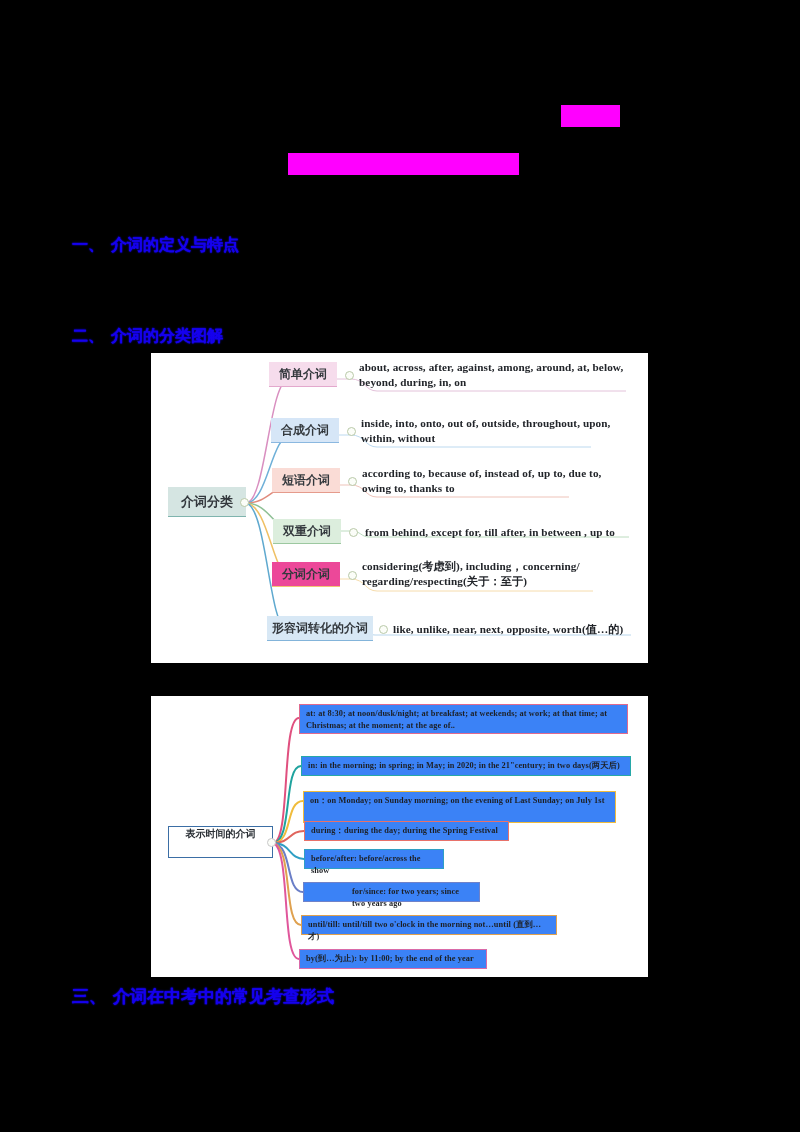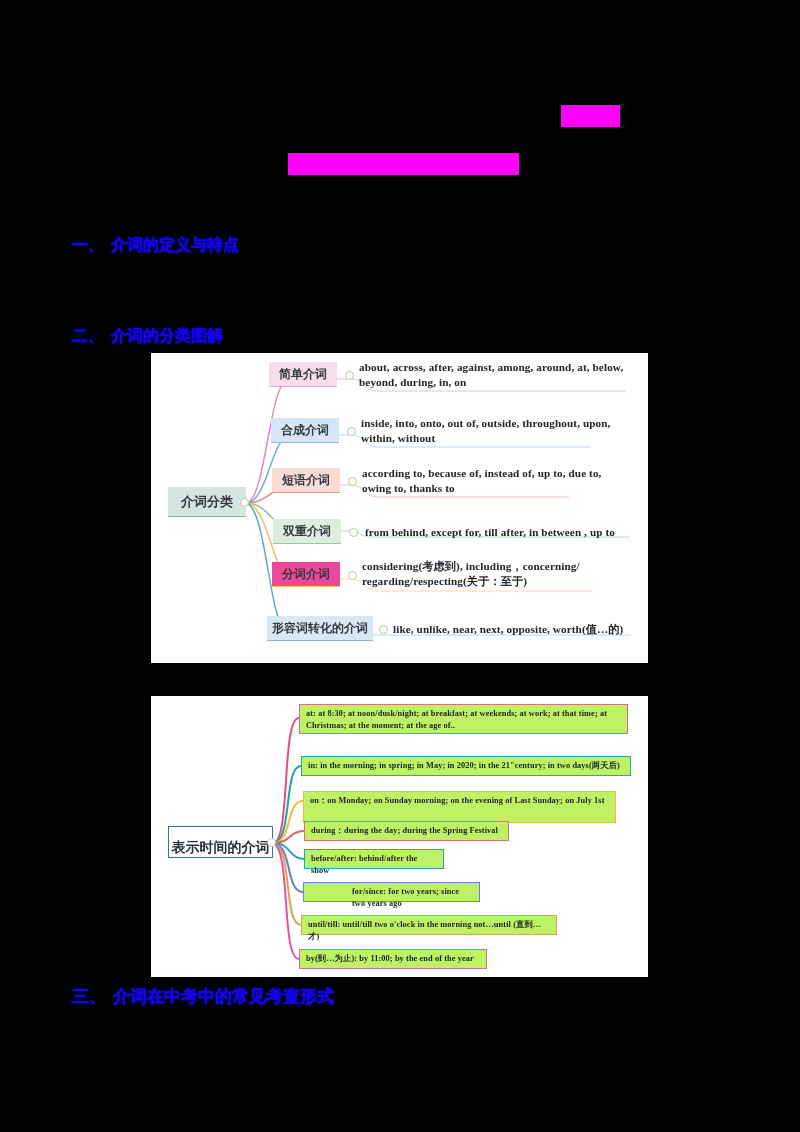--- a/index.html
+++ b/index.html
@@ -95,31 +95,31 @@
     border:1px solid #b9c9a8;
     background:#fbfdf8;
   }
 
   
   .root2{
     position:absolute;
     box-sizing:border-box;
     font-family:"Liberation Sans", sans-serif;
     font-weight:bold;
-    font-size:14px;
+    font-size:10px;
     color:#2a2f35;
     background:#ffffff;
     border:1.4px solid #3b6ea5;
-    display:flex;align-items:flex-end;justify-content:center;
+    display:flex;align-items:flex-start;justify-content:center;
     white-space:nowrap;
   }
   .tbox{
     position:absolute;
     box-sizing:border-box;
-    background:#bef264;
+    background:#3b82f6;
     border:1.2px solid #cccccc;
     font-family:"Liberation Serif", serif;
     font-weight:bold;
     font-size:8.3px;
     line-height:11.5px;
     color:#1d2025;
     padding:3px 6px;
     letter-spacing:.1px;
   }
 </style>
@@ -230,21 +230,21 @@
       <div class="dot" style="left:116px;top:142px;border-color:#c8c8c8;"></div>
 
       <div class="tbox" style="left:148px;top:8px;width:329px;height:30px;border-color:#e06a8e;">at: at 8:30; at noon/dusk/night; at breakfast; at weekends; at work; at that time; at Christmas; at the moment; at the age of..</div>
 
       <div class="tbox" style="left:150px;top:60px;width:330px;height:20px;border-color:#27a8a8;">in: in the morning; in spring; in May; in 2020; in the 21"century; in two days(两天后)</div>
 
       <div class="tbox" style="left:152px;top:95px;width:313px;height:32px;border-color:#f0bc3c;">on：on Monday; on Sunday morning; on the evening of Last Sunday; on July 1st</div>
 
       <div class="tbox" style="left:153px;top:125px;width:205px;height:20px;border-color:#e8726a;">during：during the day; during the Spring Festival</div>
 
-      <div class="tbox" style="left:153px;top:153px;width:140px;height:20px;border-color:#2f9fc4;">before/after: behind/after the show</div>
+      <div class="tbox" style="left:153px;top:153px;width:140px;height:20px;border-color:#2f9fc4;">before/after: before/across the show</div>
 
       <div class="tbox" style="left:152px;top:186px;width:177px;height:20px;border-color:#6f82c9;padding-left:48px;">for/since: for two years; since two years ago</div>
 
       <div class="tbox" style="left:150px;top:219px;width:256px;height:20px;border-color:#dfa14f;">until/till: until/till two o'clock in the morning not…until (直到…才)</div>
 
       <div class="tbox" style="left:148px;top:253px;width:188px;height:20px;border-color:#d96aa8;">by(到…为止): by 11:00; by the end of the year</div>
     </div>
   </div>
 
 </div>

